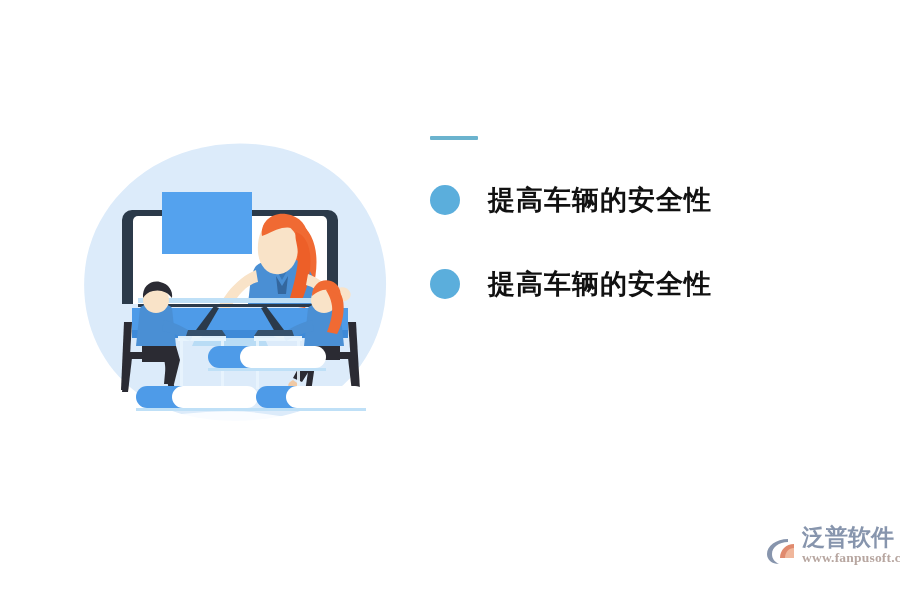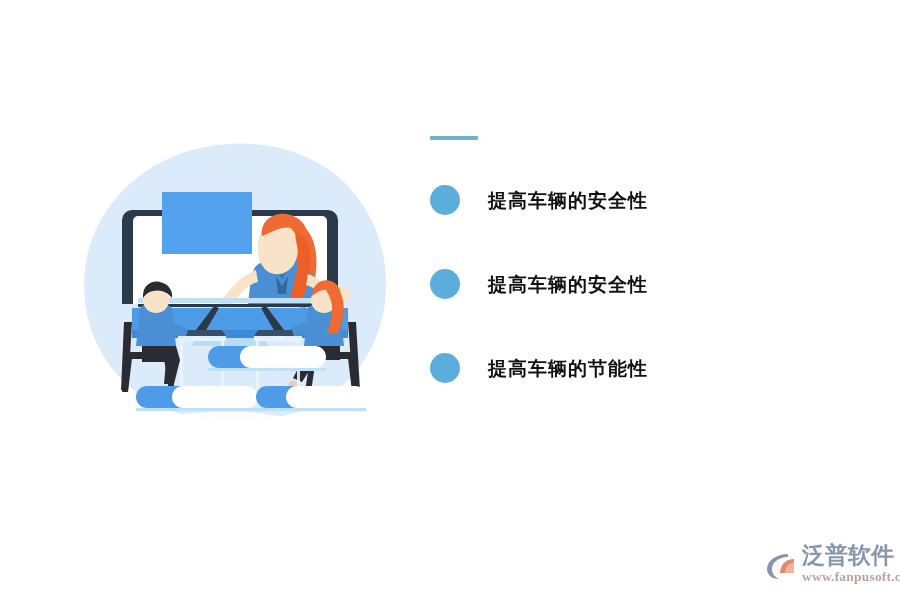--- a/index.html
+++ b/index.html
@@ -53,37 +53,37 @@
   .bullet-row:last-child { margin-bottom: 0; }
   .bullet-dot {
     width: 30px;
     height: 30px;
     border-radius: 50%;
     background: #5BAEDC;
     flex: 0 0 auto;
   }
   .bullet-text {
     margin-left: 28px;
-    font-size: 19px;
+    font-size: 27px;
     font-weight: bold;
     color: #111111;
     letter-spacing: 1px;
     white-space: nowrap;
     line-height: 1;
   }
 
   
   .logo {
     position: absolute;
     left: 766px;
-    top: 536px;
+    top: 510px;
     width: 126px;
     height: 56px;
     display: flex;
-    align-items: center;
+    align-items: flex-end;
   }
   .logo-mark {
     width: 34px;
     height: 30px;
     flex: 0 0 auto;
     margin-top: 3px;
   }
   .logo-mark svg { display: block; width: 100%; height: 100%; }
   .logo-texts {
     margin-left: 2px;
@@ -234,24 +234,20 @@
     <div class="bullet-row">
       <span class="bullet-dot"></span>
       <span class="bullet-text">提高车辆的安全性</span>
     </div>
 
     <div class="bullet-row">
       <span class="bullet-dot"></span>
       <span class="bullet-text">提高车辆的安全性</span>
     </div>
 
-    <div class="bullet-row">
-      <span class="bullet-dot"></span>
-      <span class="bullet-text">提高车辆的节能性</span>
-    </div>
 
   </div>
 
   <div class="logo">
     <div class="logo-mark">
       <svg viewBox="0 0 34 30" xmlns="http://www.w3.org/2000/svg">
         <path d="M22 3 C10 3 1 10 1 18 C1 24 6 28 13 28 C9 26 6 23 6 18 C6 11 13 6 22 6 Z" fill="#8795AD"></path>
         <path d="M14 22 C14 14 20 8 28 8 L28 22 Z" fill="#E08A6E"></path>
         <path d="M19 22 C19 16 23 12 28 12 L28 22 Z" fill="#F0B79C"></path>
       </svg>

